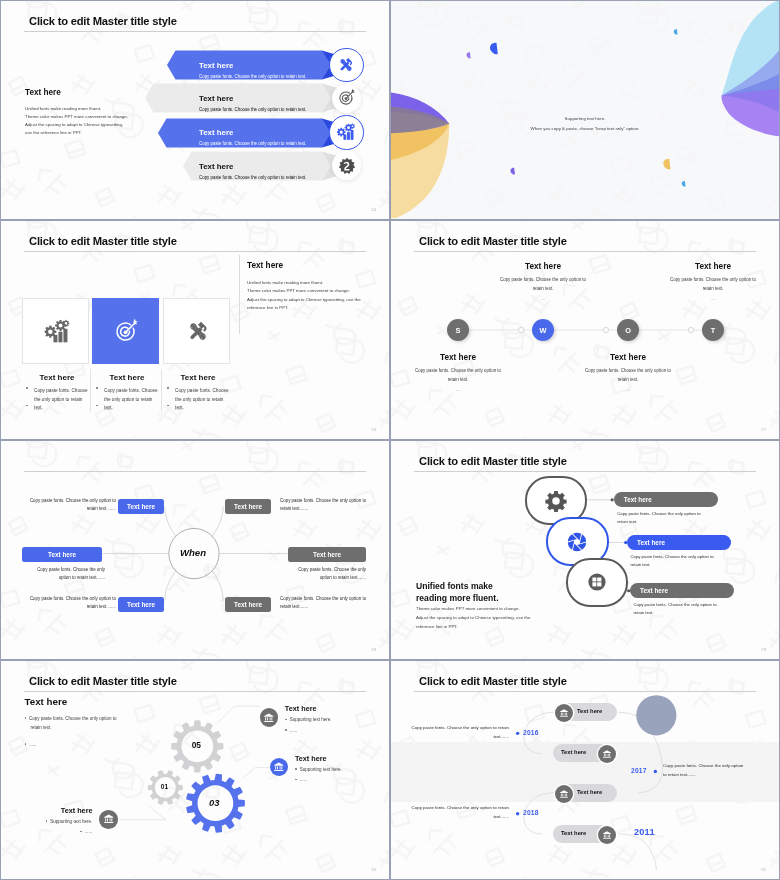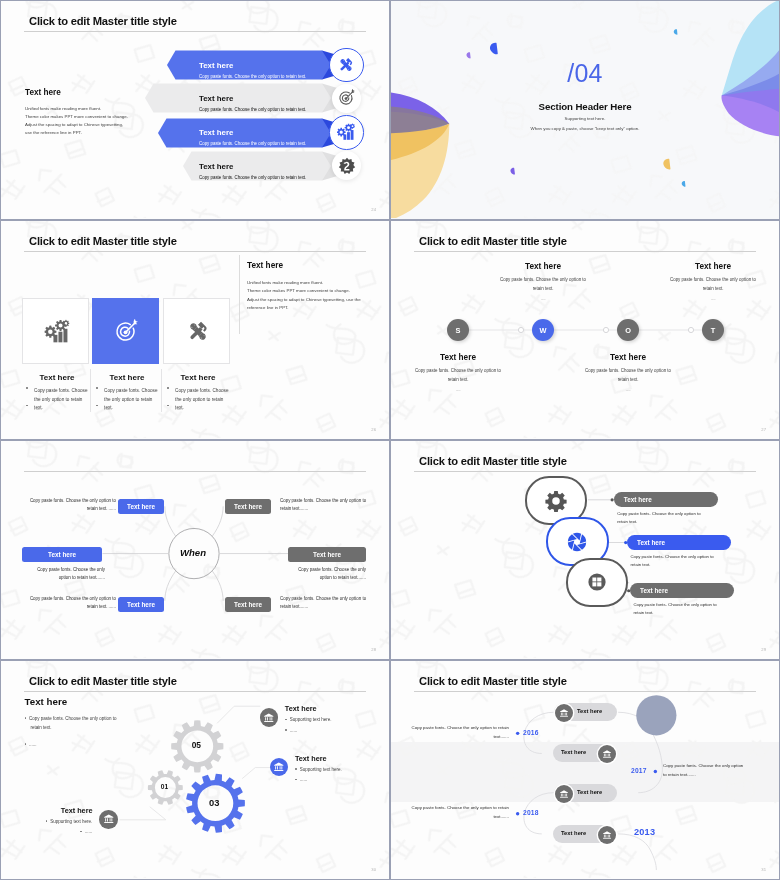--- a/index.html
+++ b/index.html
@@ -269,22 +269,20 @@
       </g>
       <g>
         <path d="M104 41.5 c-4.6 0 -6.9 4.5 -4.6 8.0 c1.5 2.3 4.0 3.6 5.9 3.6 c0.6 0 1.0 -0.4 0.9 -1.1 l-1.2 -10.0 c-0.1 -0.4 -0.5 -0.5 -1.0 -0.5z" fill="#3a5bef"></path>
         <path d="M78 51 c-2.4 0 -3.6 2.4 -2.4 4.2 c0.8 1.2 2.1 1.9 3.1 1.9 c0.3 0 0.5 -0.2 0.5 -0.6 l-0.6 -5.2 c-0.1 -0.2 -0.3 -0.3 -0.6 -0.3z" fill="#9a78ea"></path>
         <path d="M284 28 c-2.2 0 -3.3 2.2 -2.3 3.9 c0.7 1.1 1.9 1.7 2.9 1.7 c0.3 0 0.4 -0.2 0.4 -0.5 l-0.5 -4.8 c-0.1 -0.2 -0.3 -0.3 -0.5 -0.3z" fill="#4aa8e8"></path>
         <path d="M122 166 c-2.6 0 -3.9 2.6 -2.6 4.6 c0.9 1.3 2.3 2.1 3.4 2.1 c0.4 0 0.6 -0.3 0.5 -0.7 l-0.7 -5.7 c-0.1 -0.2 -0.3 -0.3 -0.6 -0.3z" fill="#7b5fe6"></path>
         <path d="M276 157 c-4.2 0 -6.3 4.0 -4.2 7.3 c1.4 2.1 3.6 3.3 5.4 3.3 c0.6 0 0.9 -0.4 0.8 -1.0 l-1.1 -9.1 c-0.1 -0.4 -0.4 -0.5 -0.9 -0.5z" fill="#f0c261"></path>
         <path d="M292 179 c-2.3 0 -3.4 2.3 -2.3 4.0 c0.7 1.2 2.0 1.8 2.9 1.8 c0.3 0 0.5 -0.2 0.4 -0.5 l-0.6 -5.0 c0 -0.2 -0.2 -0.3 -0.4 -0.3z" fill="#4aa8e8"></path>
       </g>
     </svg>
-    <div class="sec-num">/04</div>
-    <div class="sec-h">Section Header Here</div>
     <div class="sec-s1">Supporting text here.</div>
     <div class="sec-s2">When you copy &amp; paste, choose "keep text only" option.</div>
    </div>
   </div>
 
   <div class="cell">
    <div class="slide">
     <svg class="wm" viewBox="0 0 386 216">
           <rect width="386" height="216" fill="url(#wmpat)"></rect>
         </svg>
@@ -534,20 +532,27 @@
           <div>retain text.</div>
         </div>
     <div class="s29-body" style="left:239.4px;top:112px;">
           <div>Copy paste fonts. Choose the only option to</div>
           <div>retain text.</div>
         </div>
     <div class="s29-body" style="left:242.4px;top:160px;">
           <div>Copy paste fonts. Choose the only option to</div>
           <div>retain text.</div>
         </div>
+    <div class="s29-lead">
+      <div class="s29-lh">Unified fonts make</div>
+      <div class="s29-lh">reading more fluent.</div>
+      <div class="s29-lp">Theme color makes PPT more convenient to change.</div>
+      <div class="s29-lp">Adjust the spacing to adapt to Chinese typesetting, use the</div>
+      <div class="s29-lp">reference line in PPT.</div>
+    </div>
     <div class="pgnum">29</div>
    </div>
   </div>
 
   <div class="cell">
    <div class="slide">
     <svg class="wm" viewBox="0 0 386 216">
           <rect width="386" height="216" fill="url(#wmpat)"></rect>
         </svg>
     <div class="s-title">Click to edit Master title style</div>
@@ -568,21 +573,21 @@
           </g>
       <g transform="translate(195.3,84.9)">
             <path d="M20.29 -3.54L25.83 -2.99A26.00 26.00 0 0 1 25.83 2.99L20.29 3.54A20.60 20.60 0 0 1 19.35 7.08L19.35 7.08L23.86 10.33A26.00 26.00 0 0 1 20.87 15.50L15.80 13.21A20.60 20.60 0 0 1 13.21 15.80L13.21 15.80L15.50 20.87A26.00 26.00 0 0 1 10.33 23.86L7.08 19.35A20.60 20.60 0 0 1 3.54 20.29L3.54 20.29L2.99 25.83A26.00 26.00 0 0 1 -2.99 25.83L-3.54 20.29A20.60 20.60 0 0 1 -7.08 19.35L-7.08 19.35L-10.33 23.86A26.00 26.00 0 0 1 -15.50 20.87L-13.21 15.80A20.60 20.60 0 0 1 -15.80 13.21L-15.80 13.21L-20.87 15.50A26.00 26.00 0 0 1 -23.86 10.33L-19.35 7.08A20.60 20.60 0 0 1 -20.29 3.54L-20.29 3.54L-25.83 2.99A26.00 26.00 0 0 1 -25.83 -2.99L-20.29 -3.54A20.60 20.60 0 0 1 -19.35 -7.08L-19.35 -7.08L-23.86 -10.33A26.00 26.00 0 0 1 -20.87 -15.50L-15.80 -13.21A20.60 20.60 0 0 1 -13.21 -15.80L-13.21 -15.80L-15.50 -20.87A26.00 26.00 0 0 1 -10.33 -23.86L-7.08 -19.35A20.60 20.60 0 0 1 -3.54 -20.29L-3.54 -20.29L-2.99 -25.83A26.00 26.00 0 0 1 2.99 -25.83L3.54 -20.29A20.60 20.60 0 0 1 7.08 -19.35L7.08 -19.35L10.33 -23.86A26.00 26.00 0 0 1 15.50 -20.87L13.21 -15.80A20.60 20.60 0 0 1 15.80 -13.21L15.80 -13.21L20.87 -15.50A26.00 26.00 0 0 1 23.86 -10.33L19.35 -7.08A20.60 20.60 0 0 1 20.29 -3.54ZM15.80 0A15.80 15.80 0 1 0 -15.80 0A15.80 15.80 0 1 0 15.80 0Z" fill="#d2d2d4" fill-rule="evenodd"></path>
           </g>
       <g transform="translate(213.3,141.5)">
             <path d="M22.91 -3.68L29.23 -3.12A29.40 29.40 0 0 1 29.23 3.12L22.91 3.68A23.20 23.20 0 0 1 21.99 7.38L21.99 7.38L27.34 10.82A29.40 29.40 0 0 1 24.44 16.35L18.57 13.91A23.20 23.20 0 0 1 16.04 16.76L16.04 16.76L19.17 22.29A29.40 29.40 0 0 1 14.04 25.83L9.98 20.94A23.20 23.20 0 0 1 6.42 22.29L6.42 22.29L6.62 28.64A29.40 29.40 0 0 1 0.43 29.40L-0.90 23.18A23.20 23.20 0 0 1 -4.68 22.72L-4.68 22.72L-7.45 28.44A29.40 29.40 0 0 1 -13.28 26.23L-11.57 20.11A23.20 23.20 0 0 1 -14.70 17.95L-14.70 17.95L-19.81 21.72A29.40 29.40 0 0 1 -23.95 17.05L-19.59 12.43A23.20 23.20 0 0 1 -21.36 9.06L-21.36 9.06L-27.64 10.03A29.40 29.40 0 0 1 -29.13 3.97L-23.12 1.90A23.20 23.20 0 0 1 -23.12 -1.90L-23.12 -1.90L-29.13 -3.97A29.40 29.40 0 0 1 -27.64 -10.03L-21.36 -9.06A23.20 23.20 0 0 1 -19.59 -12.43L-19.59 -12.43L-23.95 -17.05A29.40 29.40 0 0 1 -19.81 -21.72L-14.70 -17.95A23.20 23.20 0 0 1 -11.57 -20.11L-11.57 -20.11L-13.28 -26.23A29.40 29.40 0 0 1 -7.45 -28.44L-4.68 -22.72A23.20 23.20 0 0 1 -0.90 -23.18L-0.90 -23.18L0.43 -29.40A29.40 29.40 0 0 1 6.62 -28.64L6.42 -22.29A23.20 23.20 0 0 1 9.98 -20.94L9.98 -20.94L14.04 -25.83A29.40 29.40 0 0 1 19.17 -22.29L16.04 -16.76A23.20 23.20 0 0 1 18.57 -13.91L18.57 -13.91L24.44 -16.35A29.40 29.40 0 0 1 27.34 -10.82L21.99 -7.38A23.20 23.20 0 0 1 22.91 -3.68ZM17.80 0A17.80 17.80 0 1 0 -17.80 0A17.80 17.80 0 1 0 17.80 0Z" fill="#5572ec" fill-rule="evenodd"></path>
           </g>
     </svg>
     <div class="s30-gl" style="left:143.5px;top:121.5px;">01</div>
     <div class="s30-gl g2" style="left:175.3px;top:79.4px;">05</div>
-    <div class="s30-gl g3" style="left:193.3px;top:135.5px;">03</div>
+    <div class="s30-gl g3" style="left:193.3px;top:135.5px;font-style:italic;">03</div>
 
     <div class="s30-co" style="left:258.5px;top:47.2px;">
       <div class="s30-ci gray">
             <svg viewBox="0 0 24 24" class="bic">
               <g fill="#fff">
                 <path d="M12 3.2 L21.5 8.2 L21.5 9.8 L2.5 9.8 L2.5 8.2 Z"></path>
                 <rect x="4.6" y="11.0" width="1.9" height="6.8"></rect>
                 <rect x="8.3" y="11.0" width="1.9" height="6.8"></rect>
                 <rect x="13.8" y="11.0" width="1.9" height="6.8"></rect>
                 <rect x="17.5" y="11.0" width="1.9" height="6.8"></rect>
@@ -710,21 +715,21 @@
                 <rect x="2.5" y="18.8" width="19" height="2.0"></rect>
               </g>
             </svg>
           </div>
       <div class="s31-pl pl">Text here</div>
     </div>
 
     <div class="s31-year" style="left:132px;top:67.6px;">2016</div>
     <div class="s31-year" style="left:240px;top:105.6px;">2017</div>
     <div class="s31-year" style="left:132px;top:147.6px;">2018</div>
-    <div class="s31-year big" style="left:243px;top:166px;">2013</div>
+    <div class="s31-year big" style="left:243px;top:166px;">2011</div>
 
     <div class="s31-txt tr" style="left:17px;top:63px;width:101px;">
           <div>Copy paste fonts. Choose the only option to retain</div>
           <div>text.......</div>
         </div>
     <div class="s31-txt tl" style="left:272px;top:101px;width:93px;">
           <div>Copy paste fonts. Choose the only option</div>
           <div>to retain text.......</div>
         </div>
     <div class="s31-txt tr" style="left:17px;top:143px;width:101px;">

